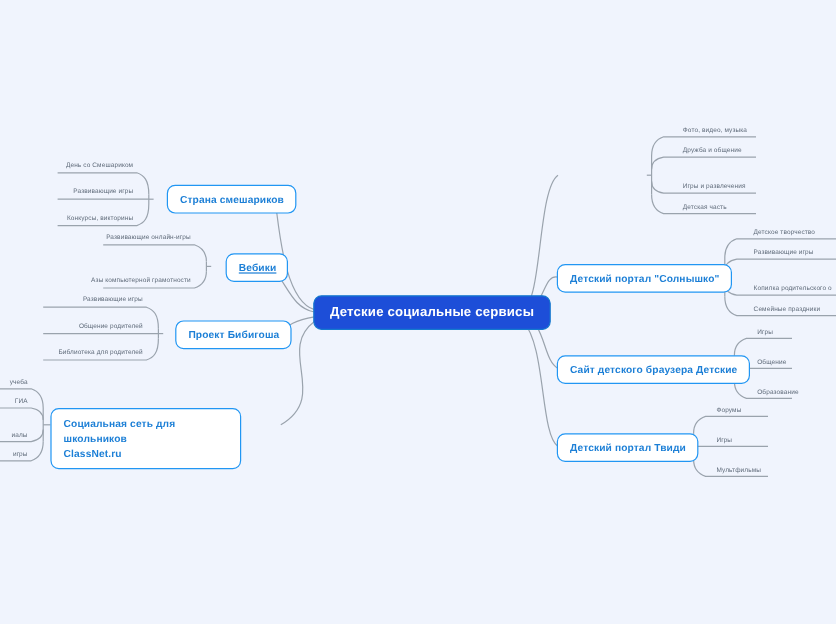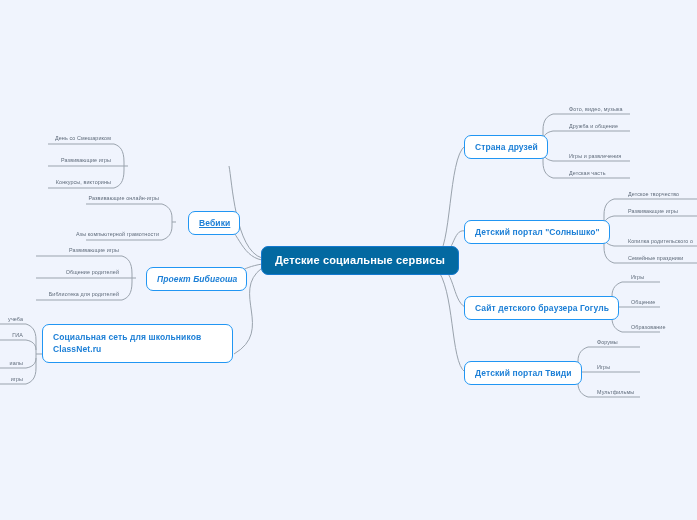--- a/index.html
+++ b/index.html
@@ -20,21 +20,21 @@
     left: 0;
     top: 0;
     width: 697px;
     height: 520px;
     pointer-events: none;
   }
 
   
   .root-node {
     position: absolute;
-    background: #0369a1;
+    background: #1d4ed8;
     border: 1px solid #1479cf;
     border-radius: 7px;
     color: #ffffff;
     font-weight: bold;
     font-size: 11px;
     letter-spacing: 0.15px;
     padding: 7px 13px 8px 13px;
     white-space: nowrap;
     box-sizing: border-box;
     z-index: 5;
@@ -140,61 +140,61 @@
       <path d="M574,372 L 578,372"></path>
       <path d="M578,361 L 578,383"></path>
       <path d="M578,361 C 578,353 582,349 588,347 L 640,347"></path>
       <path d="M578,372 L 588,372 L 640,372"></path>
       <path d="M578,383 C 578,391 582,395 588,397 L 640,397"></path>
     </g>
   </svg>
 
   <div class="root-node" style="left:261px; top:246px;">Детские социальные сервисы</div>
 
+  <div class="branch-node" style="left:139px; top:154px;">Страна смешариков</div>
 
   <div class="leaf right-align" style="left:0px; top:134px; width:114px;">День со Смешариком</div>
   <div class="leaf right-align" style="left:0px; top:156px; width:114px;">Развивающие игры</div>
   <div class="leaf right-align" style="left:0px; top:178px; width:114px;">Конкурсы, викторины</div>
 
   <div class="branch-node" style="left:188px; top:211px;text-decoration:underline;">Вебики</div>
 
   <div class="leaf right-align" style="left:0px; top:194px; width:162px;">Развивающие онлайн-игры</div>
   <div class="leaf right-align" style="left:0px; top:230px; width:162px;">Азы компьютерной грамотности</div>
 
-  <div class="branch-node" style="left:146px; top:267px;font-style:italic;">Проект Бибигоша</div>
+  <div class="branch-node" style="left:146px; top:267px;">Проект Бибигоша</div>
 
   <div class="leaf right-align" style="left:0px; top:246px; width:122px;">Развивающие игры</div>
   <div class="leaf right-align" style="left:0px; top:268px; width:122px;">Общение родителей</div>
   <div class="leaf right-align" style="left:0px; top:290px; width:122px;">Библиотека для родителей</div>
 
-  <div class="branch-node multiline" style="left:42px; top:324px; width:191px;">
+  <div class="branch-node multiline" style="left:42px; top:340px; width:159px;">
     <span>Социальная сеть для школьников</span><br>
     <span>ClassNet.ru</span>
   </div>
 
   <div class="leaf right-align" style="left:-20px; top:315px; width:46px;">учеба</div>
   <div class="leaf right-align" style="left:-20px; top:331px; width:46px;">ГИА</div>
   <div class="leaf right-align" style="left:-20px; top:359px; width:46px;">иалы</div>
   <div class="leaf right-align" style="left:-20px; top:375px; width:46px;">игры</div>
 
-  <div class="branch-node" style="left:464px; top:135px;">Страна друзей</div>
 
   <div class="leaf" style="left:566px; top:105px;">Фото, видео, музыка</div>
   <div class="leaf" style="left:566px; top:122px;">Дружба и общение</div>
   <div class="leaf" style="left:566px; top:152px;">Игры и развлечения</div>
   <div class="leaf" style="left:566px; top:169px;">Детская часть</div>
 
   <div class="branch-node" style="left:464px; top:220px;">Детский портал "Солнышко"</div>
 
   <div class="leaf" style="left:625px; top:190px;">Детское творчество</div>
   <div class="leaf" style="left:625px; top:207px;">Развивающие игры</div>
   <div class="leaf" style="left:625px; top:237px;">Копилка родительского о</div>
   <div class="leaf" style="left:625px; top:254px;">Семейные праздники</div>
 
-  <div class="branch-node" style="left:464px; top:296px;">Сайт детского браузера Гогуль</div>
+  <div class="branch-node" style="left:464px; top:296px;">Сайт детского браузера Детские</div>
 
   <div class="leaf" style="left:628px; top:273px;">Игры</div>
   <div class="leaf" style="left:628px; top:298px;">Общение</div>
   <div class="leaf" style="left:628px; top:323px;">Образование</div>
 
   <div class="branch-node" style="left:464px; top:361px;text-align:right;">Детский портал Твиди</div>
 
   <div class="leaf" style="left:594px; top:338px;">Форумы</div>
   <div class="leaf" style="left:594px; top:363px;">Игры</div>
   <div class="leaf" style="left:594px; top:388px;">Мультфильмы</div>

